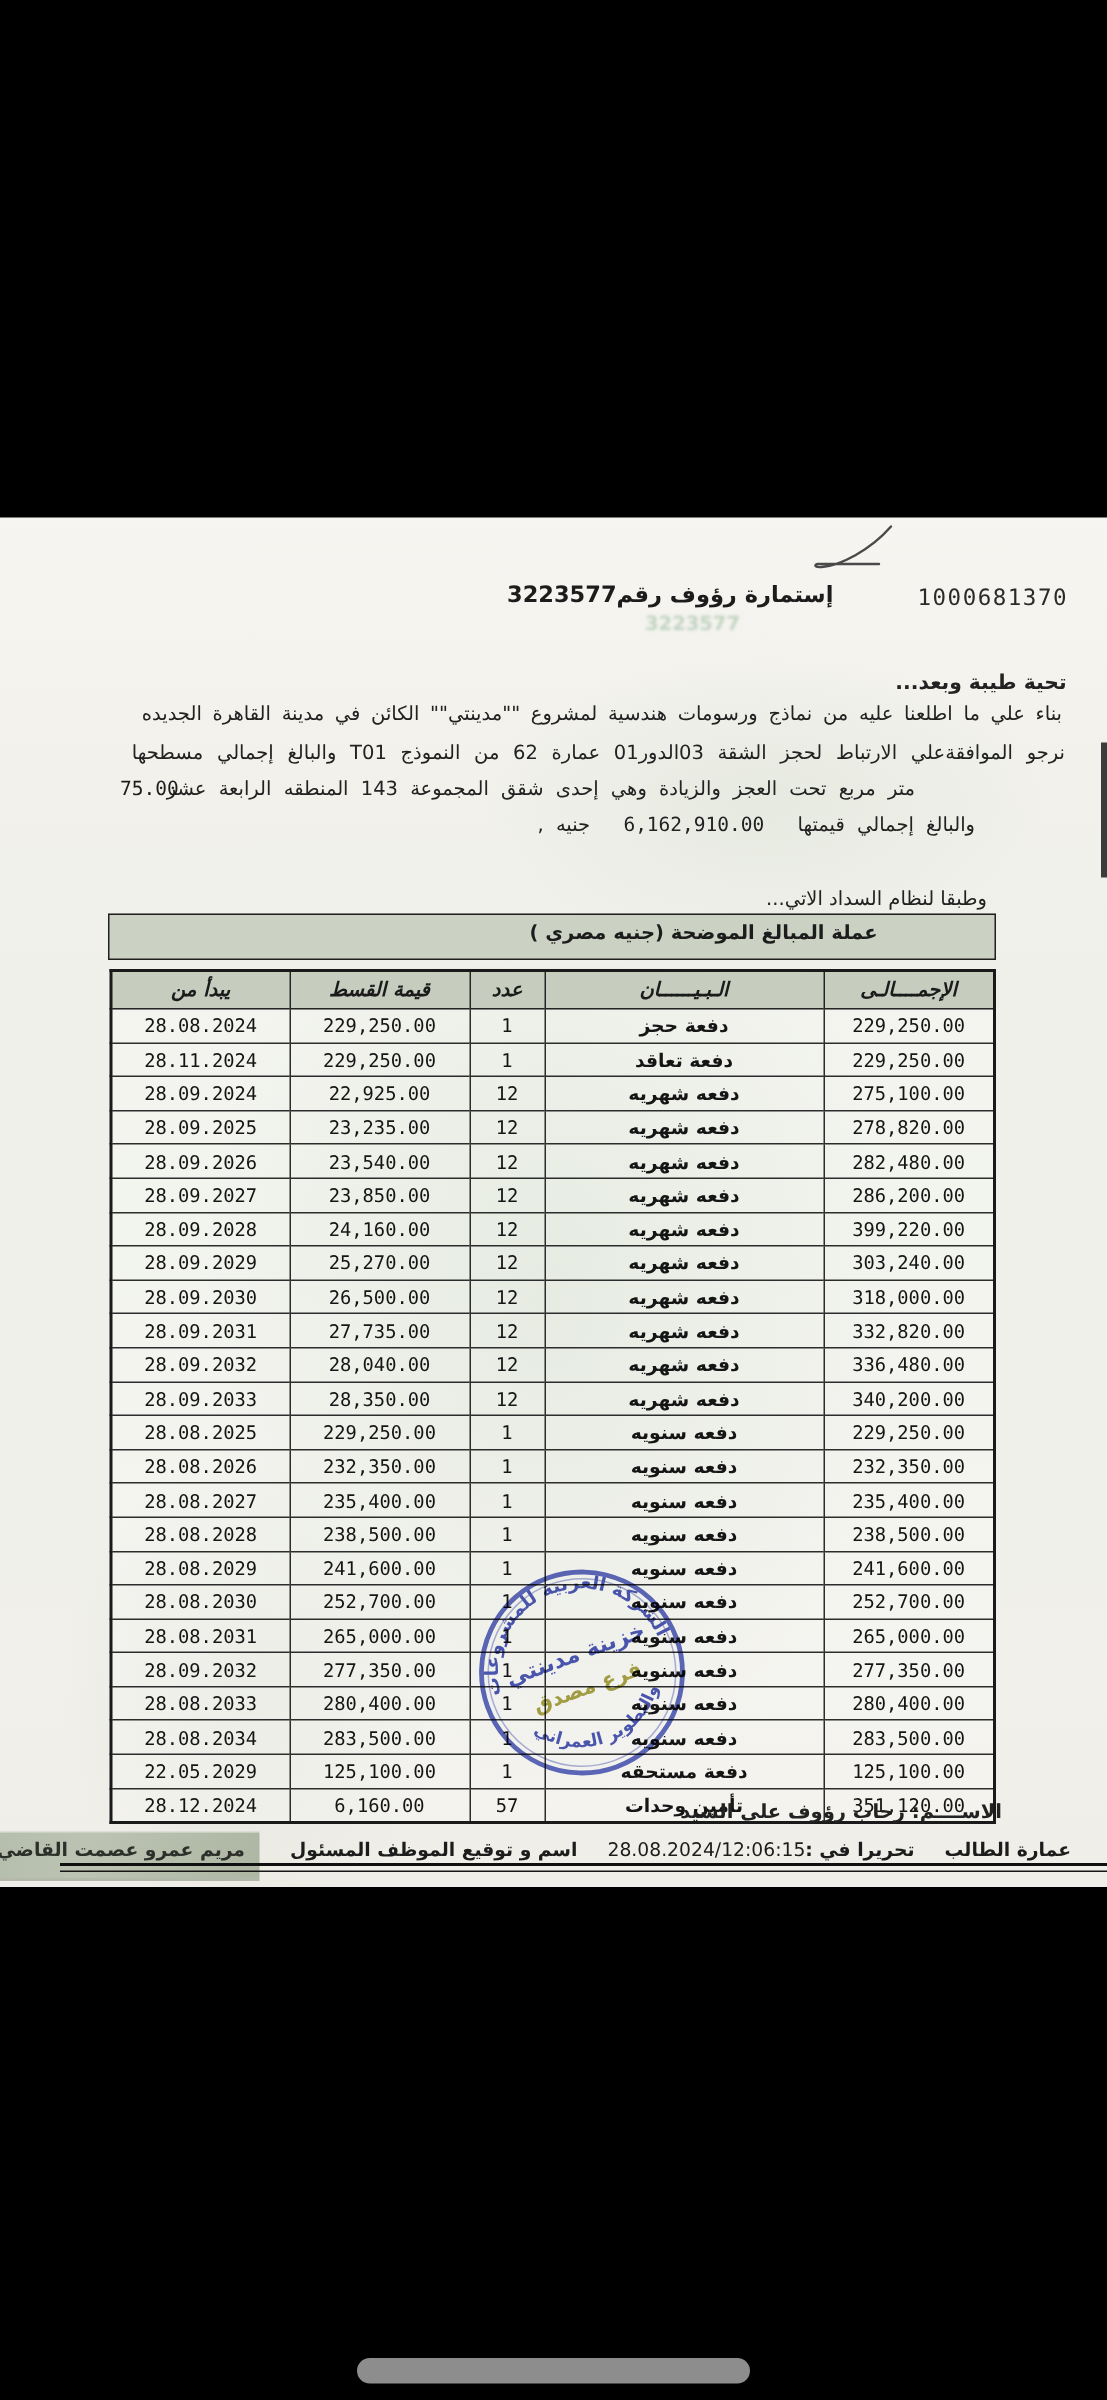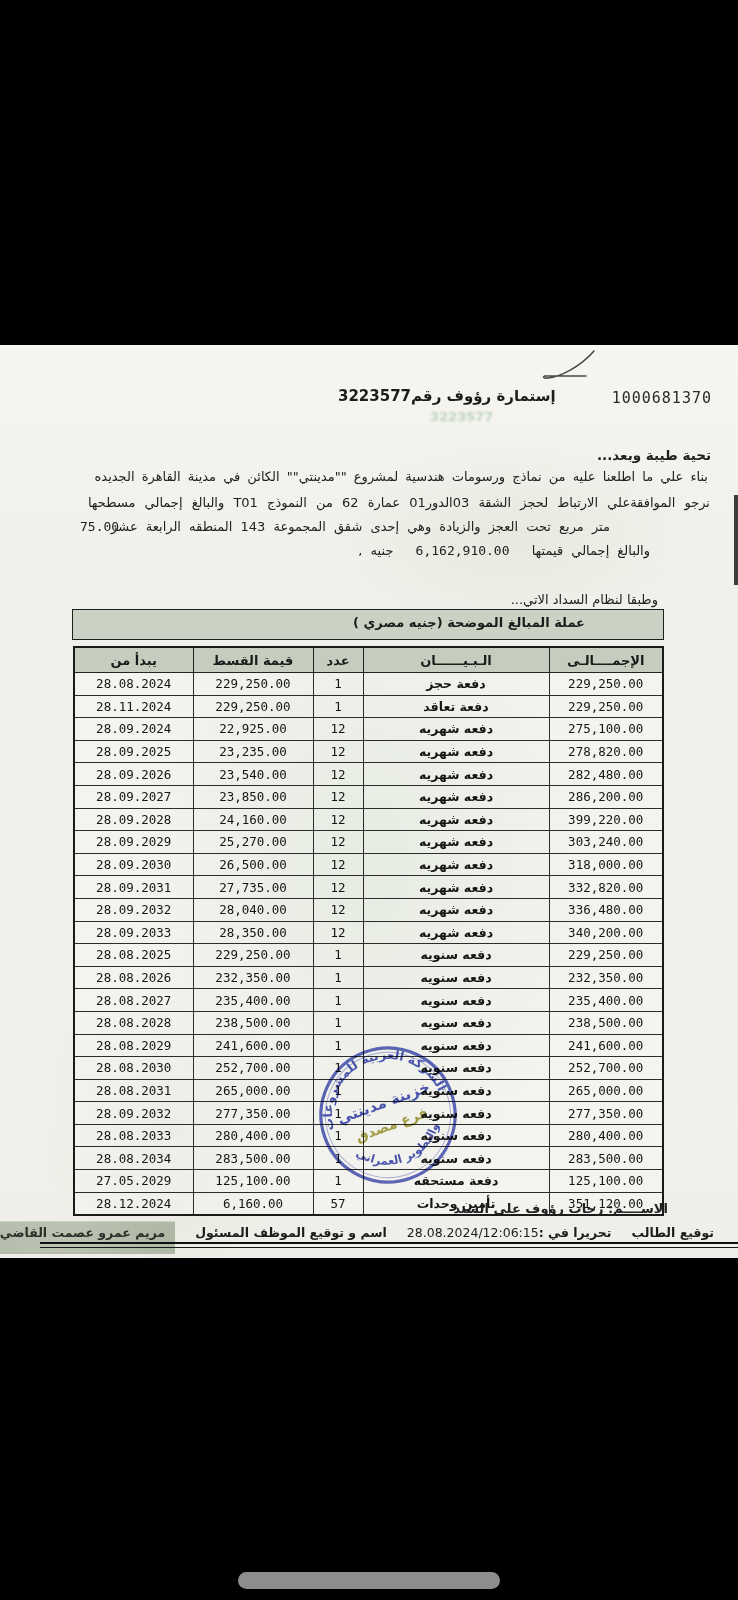--- a/index.html
+++ b/index.html
@@ -47,21 +47,21 @@
   }
   .band .cur{position:absolute;right:78px;top:5px;direction:rtl;font-size:13px;font-weight:700;white-space:nowrap;}
   .band .codes{position:absolute;left:82px;top:6px;direction:ltr;font-family:"DejaVu Sans Mono",monospace;font-size:13.5px;font-weight:700;letter-spacing:1px;display:flex;gap:46px;margin-top:29px;}
   table.schedule{
     position:absolute;left:73px;top:301px;width:589px;
     border-collapse:collapse;table-layout:fixed;direction:rtl;
     border:2px solid #1a1a1a;
   }
   table.schedule th{
     background:#c6cdbe;border:1.5px solid #242424;
-    font-size:13px;font-weight:700;height:24px;padding:0;color:#1b1b1b;
+    font-size:13px;font-weight:700;height:24px;padding:0;color:#1b1b1b;font-style:italic;
   }
   table.schedule td{
     border:1.4px solid #2c2c2c;height:21.6px;padding:0;
     font-size:12.5px;text-align:center;vertical-align:middle;
     color:#151515;background:rgba(255,255,255,.25);
   }
   td.num{font-family:"DejaVu Sans Mono",monospace;font-size:12.5px;font-weight:500;direction:ltr;}
   td.ar{font-weight:700;font-size:12.5px;}
   .name-line{right:70px;top:856px;font-size:13px;font-weight:700;}
   .sig-row{
@@ -294,21 +294,21 @@
           <td class="ar">دفعه سنويه</td>
           <td class="num">1</td>
           <td class="num">283,500.00</td>
           <td class="num">28.08.2034</td>
         </tr>
         <tr>
           <td class="num">125,100.00</td>
           <td class="ar">دفعة مستحقه</td>
           <td class="num">1</td>
           <td class="num">125,100.00</td>
-          <td class="num">27.05.2029</td>
+          <td class="num">22.05.2029</td>
         </tr>
         <tr>
           <td class="num">351,120.00</td>
           <td class="ar">تأمين وحدات</td>
           <td class="num">57</td>
           <td class="num">6,160.00</td>
           <td class="num">28.12.2024</td>
         </tr>
       </tbody>
   </table>
@@ -329,21 +329,21 @@
     <text x="82" y="74" text-anchor="middle" font-size="15" font-weight="bold" fill="#2e3cae" font-family="DejaVu Sans, sans-serif">خزينة مدينتي</text>
     <text x="82" y="97" text-anchor="middle" font-size="14" font-weight="bold" fill="#9c9428" font-family="DejaVu Sans, sans-serif">فرع مصدق</text>
   </svg>
 
   <div class="line name-line">
     <span>الاســــم:</span>
     <span>رحاب رؤوف علي السيد</span>
   </div>
 
   <div class="sig-row">
-    <span>توقيع الطالب</span>
+    <span>عمارة الطالب</span>
     <span>
       <span>تحريرا في :</span><span class="dt">28.08.2024/12:06:15</span>
     </span>
     <span>اسم و توقيع الموظف المسئول</span>
     <span class="hl">مريم عمرو عصمت القاضي</span>
   </div>
 
   <div class="rule-a"></div>
   <div class="rule-b"></div>
 </div>

